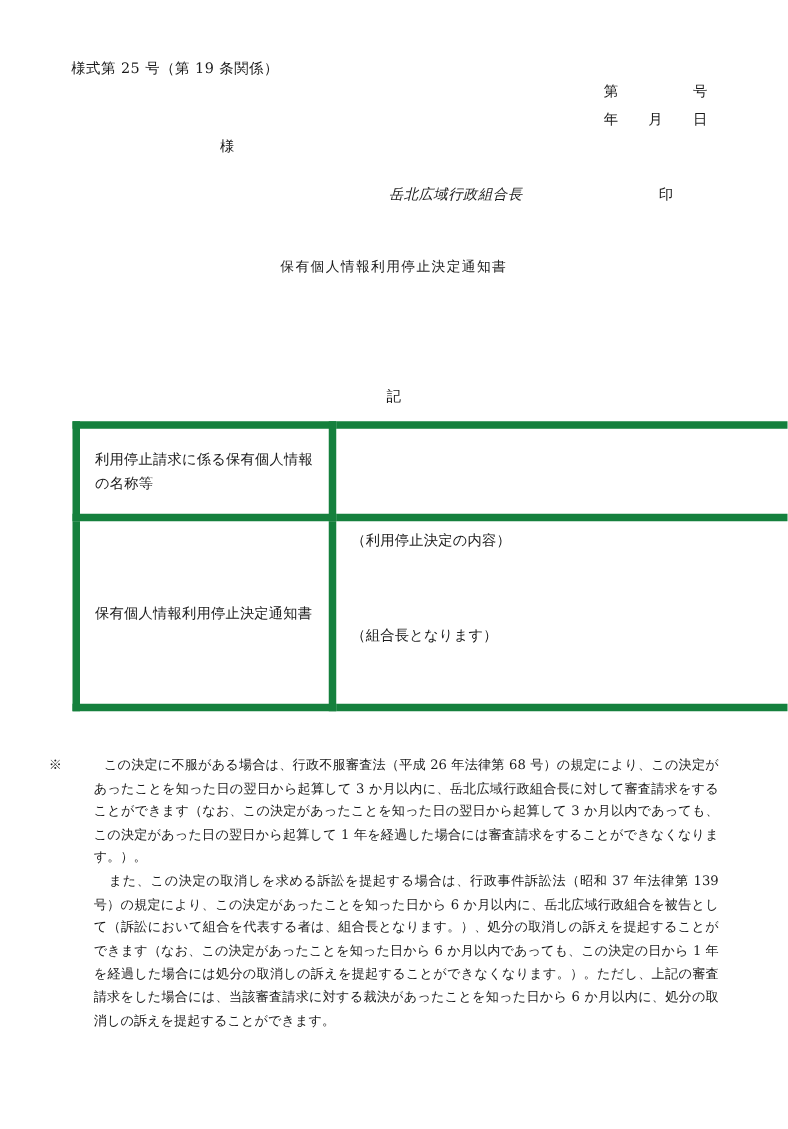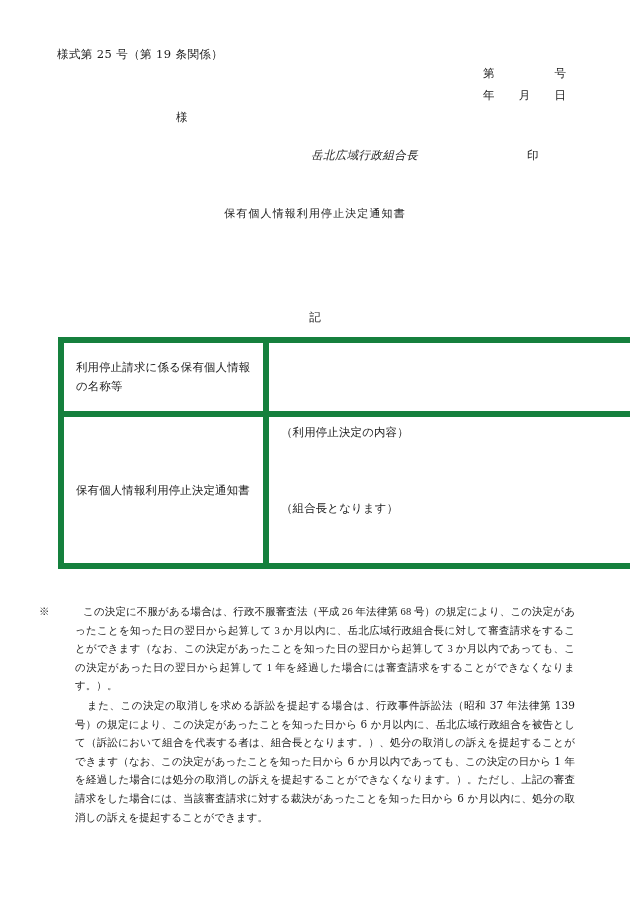--- a/index.html
+++ b/index.html
@@ -149,21 +149,21 @@
     top: 603px;
     width: 518px;
     font-size: 10.5px;
     line-height: 18.6px;
     text-align: justify;
     text-justify: inter-ideograph;
     letter-spacing: .05px;
   }
   .footnote p { margin: 0; }
   .footnote .fn-mark { display: inline-block; width: 26px; }
-  .footnote .hang { padding-left: 18px; text-indent: -18px; font-family: Liberation Serif, serif; }
+  .footnote .hang { padding-left: 18px; text-indent: -18px; }
   .footnote .para2 { padding-left: 18px; text-indent: 12px; }
 </style>
 </head>
 <body>
 
 <div class="page">
 
   <div class="form-no jp">様式第 25 号（第 19 条関係）</div>
 
   <div class="doc-number jp">第　　　　　号</div>

